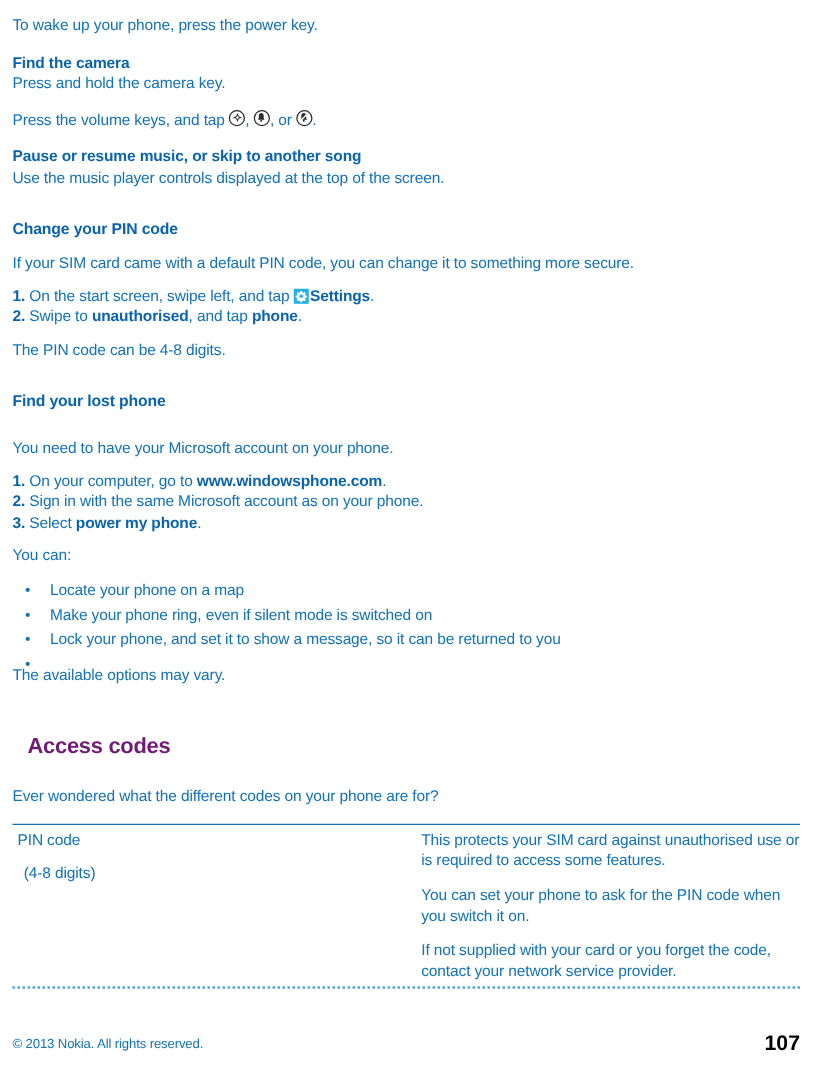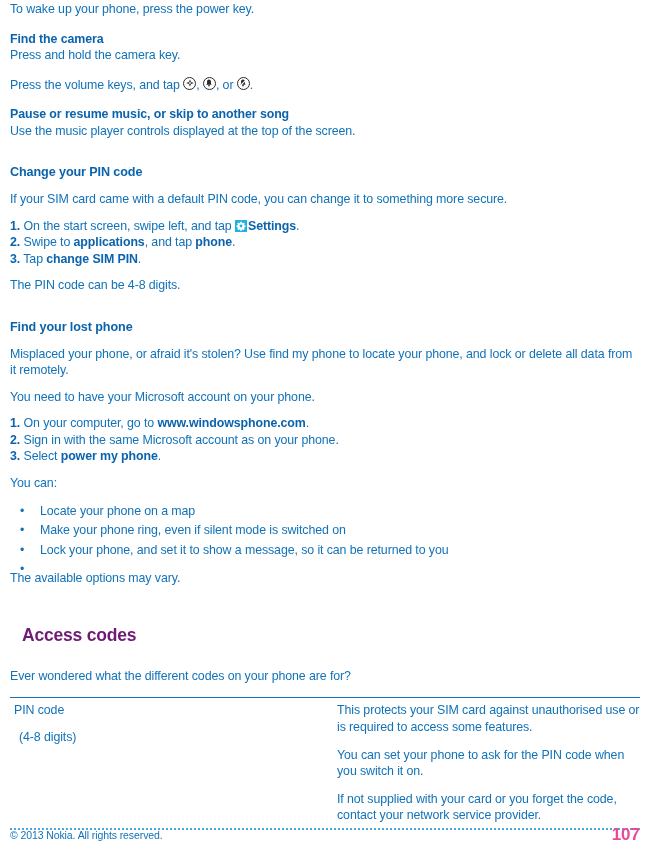--- a/index.html
+++ b/index.html
@@ -17,21 +17,21 @@
   }
   .page {
     position: relative;
     width: 650px;
     height: 852px;
     box-sizing: border-box;
     padding: 0 10px;
     overflow: hidden;
   }
   .content {
-    padding-top: 1px;
+    padding-top: 12px;
   }
 
   
   p.body {
     font-size: 12.4px;
     line-height: 16.5px;
     margin: 0 0 0 0;
     color: #1272b8;
     letter-spacing: -0.1px;
   }
@@ -196,21 +196,21 @@
     color: #1272b8;
     letter-spacing: -0.1px;
   }
   .footer .pageno {
     position: absolute;
     right: 0;
     bottom: 0;
     font-size: 17px;
     line-height: 20px;
     font-weight: bold;
-    color: #ec4899;
+    color: #000000;
   }
 </style>
 </head>
 <body>
 
 <div class="page">
   <div class="content">
 
     <p class="body">To wake up your phone, press the power key.</p>
 
@@ -245,32 +245,30 @@
     <p class="body">If your SIM card came with a default PIN code, you can change it to something more secure.</p>
 
     <div class="gap-sm"></div>
 
     <ol class="steps">
       <li><span class="num">1.</span><span> On the start screen, swipe left, and tap </span><span class="icon-settings"><svg width="10" height="10" viewBox="0 0 12 12">
               <path d="M6 3.5 a2.5 2.5 0 1 0 0.01 0 Z" fill="none"></path>
               <path d="M5.1 0.9 h1.8 l0.2 1.2 l1.1 0.45 l1.0 -0.7 l1.25 1.25 l-0.7 1.0 l0.45 1.1 l1.2 0.2 v1.8 l-1.2 0.2 l-0.45 1.1 l0.7 1.0 l-1.25 1.25 l-1.0 -0.7 l-1.1 0.45 l-0.2 1.2 h-1.8 l-0.2 -1.2 l-1.1 -0.45 l-1.0 0.7 l-1.25 -1.25 l0.7 -1.0 l-0.45 -1.1 l-1.2 -0.2 v-1.8 l1.2 -0.2 l0.45 -1.1 l-0.7 -1.0 l1.25 -1.25 l1.0 0.7 l1.1 -0.45 Z" fill="#ffffff"></path>
               <circle cx="6" cy="6" r="1.75" fill="#22b0e8"></circle>
             </svg></span><b>Settings</b><span>.</span></li>
-      <li><span class="num">2.</span><span> Swipe to </span><b>applications</b><span>, and tap </span><b>phone</b><span>.</span></li>
-      <li><span class="num">3.</span><span> Tap </span><b>change SIM PIN</b><span>.</span></li>
+      <li><span class="num">2.</span><span> Swipe to </span><b>unauthorised</b><span>, and tap </span><b>phone</b><span>.</span></li>
     </ol>
 
     <div class="gap-sm"></div>
     <p class="body">The PIN code can be 4-8 digits.</p>
 
     <div class="gap-xl"></div>
 
     <p class="section-head">Find your lost phone</p>
     <div class="gap-sm"></div>
-    <p class="body">Misplaced your phone, or afraid it's stolen? Use find my phone to locate your phone, and lock or delete all data from it remotely.</p>
 
     <div class="gap-sm"></div>
     <p class="body">You need to have your Microsoft account on your phone.</p>
 
     <div class="gap-sm"></div>
 
     <ol class="steps">
       <li><span class="num">1.</span><span> On your computer, go to </span><b>www.windowsphone.com</b><span>.</span></li>
       <li><span class="num">2.</span><span> Sign in with the same Microsoft account as on your phone.</span><b></b><span></span></li>
       <li><span class="num">3.</span><span> Select </span><b>power my phone</b><span>.</span></li>

